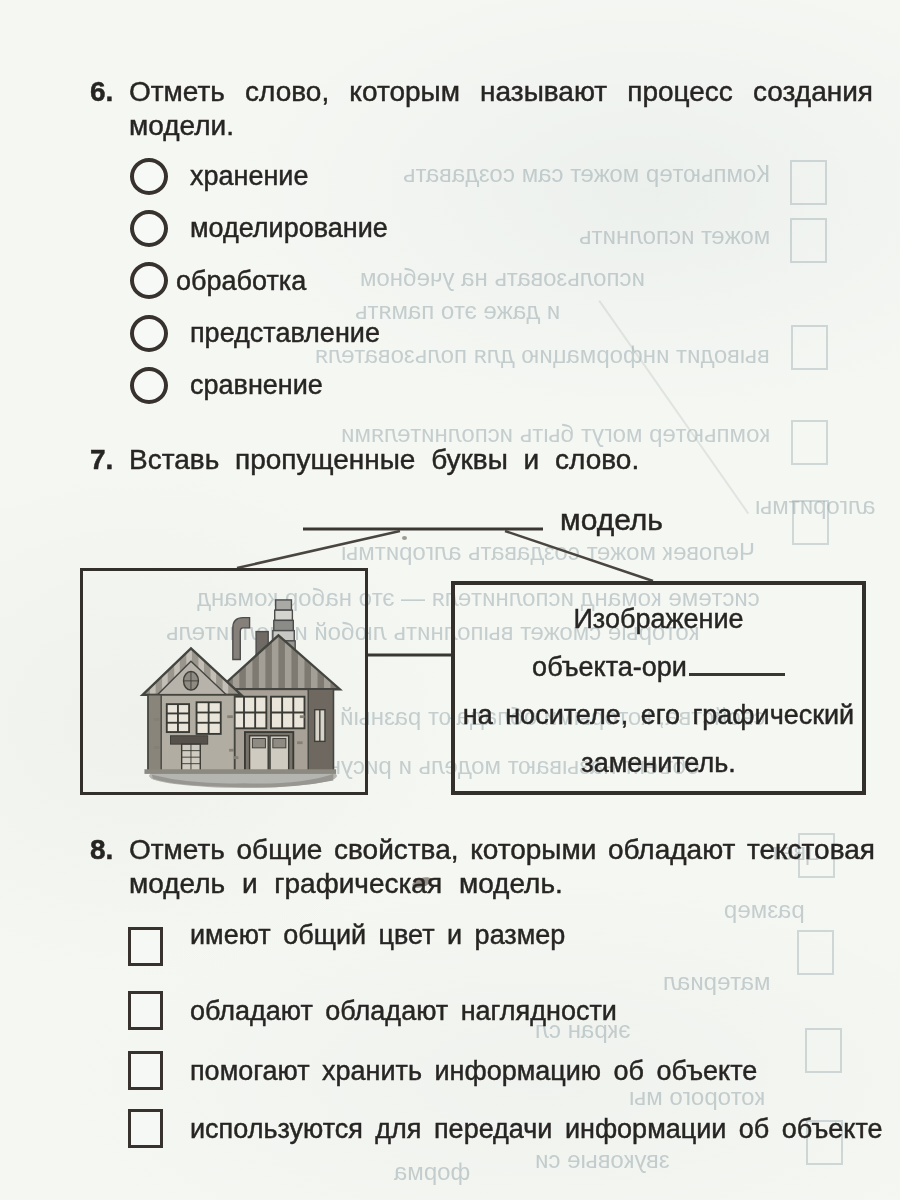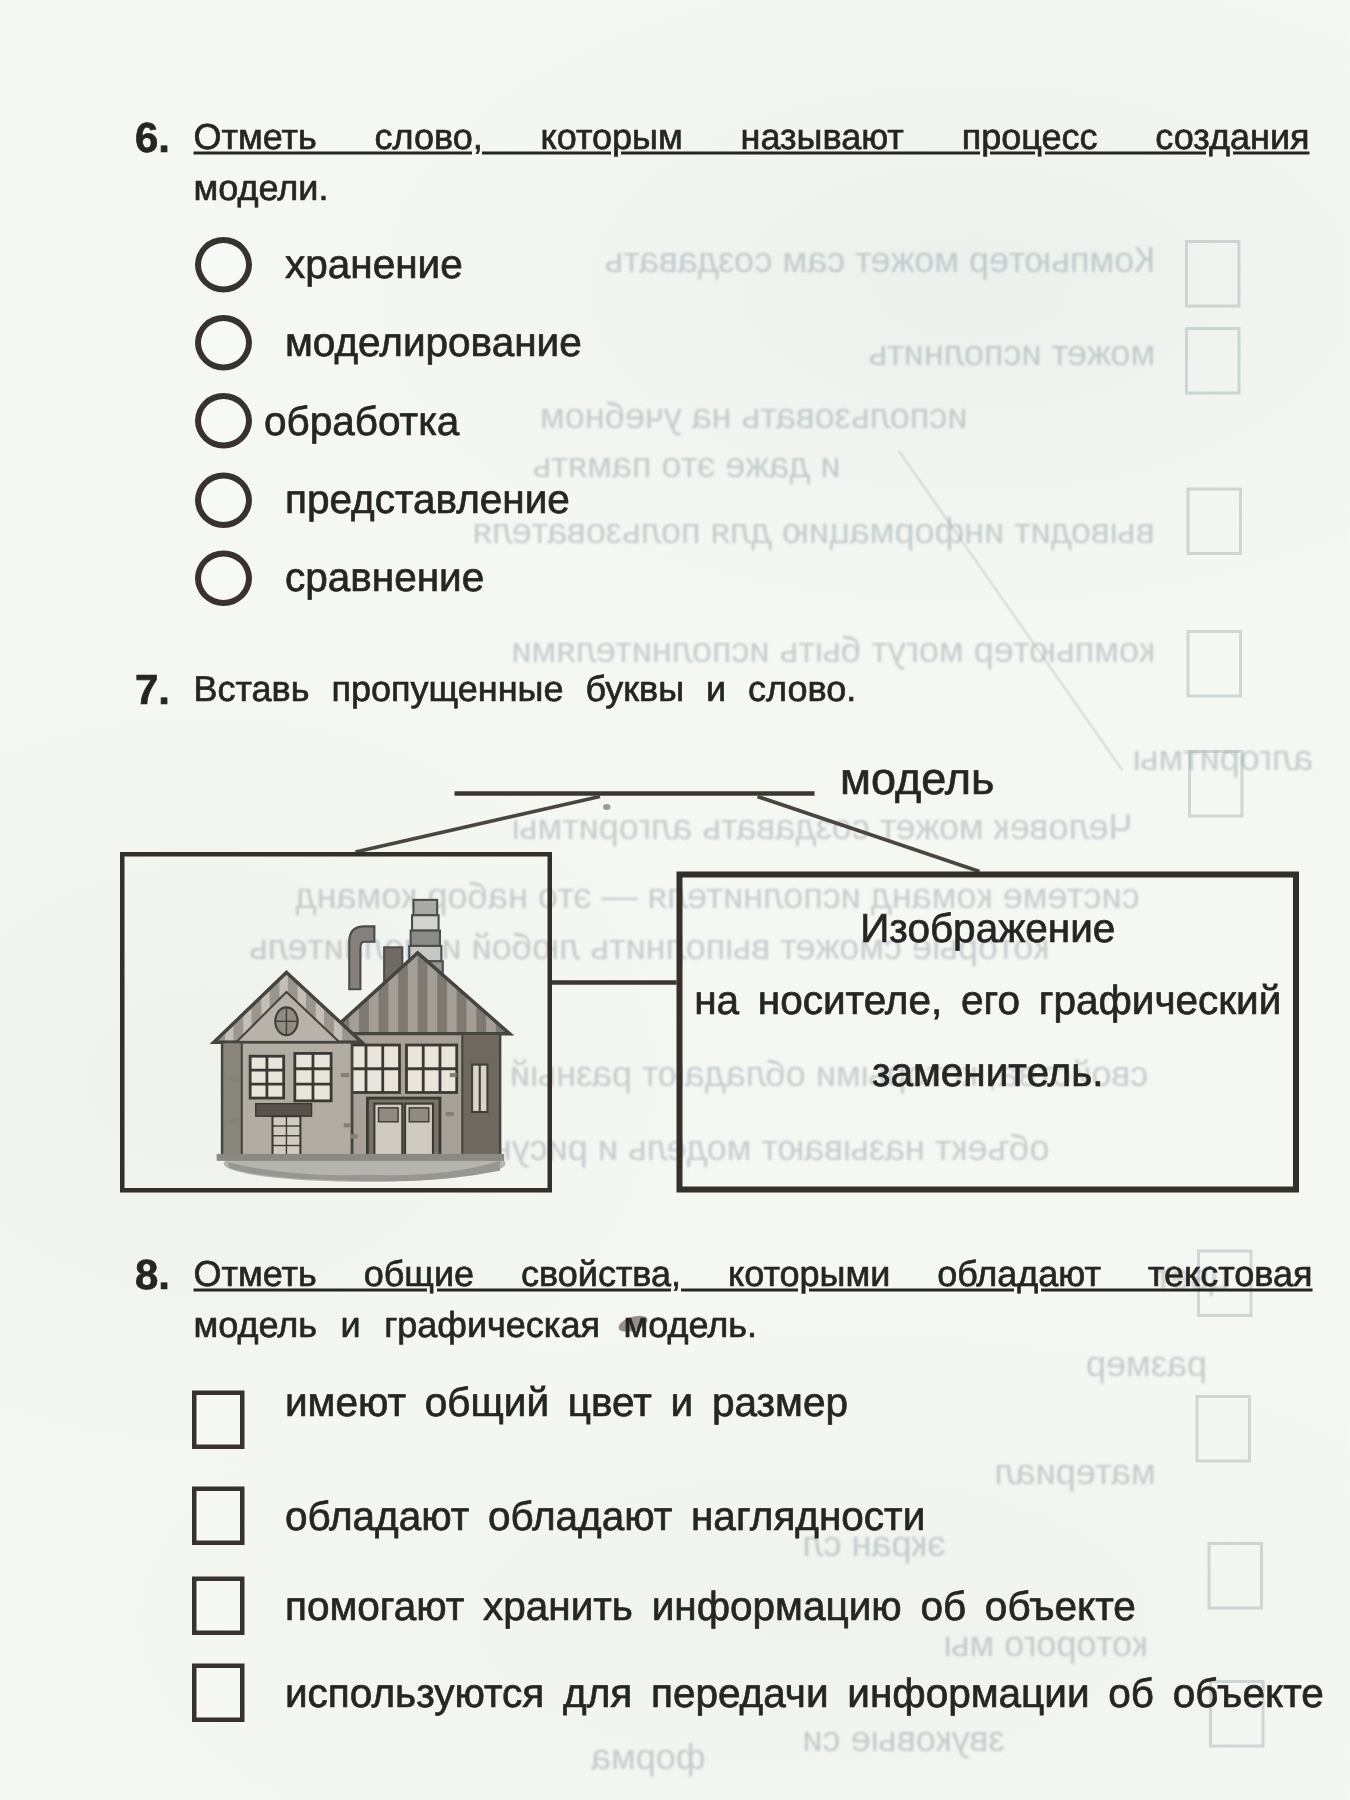--- a/index.html
+++ b/index.html
@@ -8,22 +8,22 @@
     font-family:"Liberation Sans", sans-serif;color:#272523;
     background:
       radial-gradient(ellipse 600px 320px at 72% 16%, rgba(205,216,214,.22), transparent 70%),
       radial-gradient(ellipse 500px 400px at 15% 60%, rgba(210,214,206,.18), transparent 65%),
       radial-gradient(ellipse 700px 300px at 60% 90%, rgba(208,214,208,.15), transparent 70%),
       #f5f7f3;
   }
   .abs{position:absolute;}
   .ink{-webkit-text-stroke:.45px currentColor;}
   .num{font-weight:700;font-size:28px;line-height:32px;}
-  .h{font-size:24px;line-height:32px;white-space:nowrap;}
-  .jline{font-size:24px;line-height:32px;text-align:justify;text-align-last:justify;white-space:normal;text-decoration:underline;}
+  .h{font-size:28px;line-height:32px;white-space:nowrap;}
+  .jline{font-size:28px;line-height:32px;text-align:justify;text-align-last:justify;white-space:normal;}
   .opt{font-size:27px;line-height:30px;white-space:nowrap;}
   .radio{box-sizing:border-box;width:38px;height:37px;border:4px solid #37322d;border-radius:50%;background:rgba(255,255,255,.25);}
   .checkbox{box-sizing:border-box;width:35px;height:39px;border:3.5px solid #37322d;background:rgba(255,255,255,.22);}
   .dbox{box-sizing:border-box;background:rgba(255,255,255,.0);}
   .rb-text{font-size:27px;line-height:48px;text-align:center;word-spacing:5px;}
   .blank-inline{display:inline-block;width:96px;height:4px;border-bottom:3px solid #3a3733;vertical-align:baseline;margin-left:2px;}
   .ghost{position:absolute;transform:scaleX(-1);color:rgba(125,146,152,.40);filter:blur(.55px);font-size:24px;white-space:nowrap;pointer-events:none;}
   .gbox{position:absolute;width:33px;height:41px;border:2.5px solid rgba(128,150,156,.32);pointer-events:none;}
   .layer-lines{position:absolute;left:0;top:0;z-index:1;pointer-events:none;}
   .layer-content{position:absolute;left:0;top:0;width:100%;height:100%;z-index:2;}
@@ -219,20 +219,21 @@
             <rect x="175" y="132" width="5" height="3"></rect>
           </g>
 
           <rect x="8" y="190" width="206" height="5" fill="#8c8981"></rect>
         </svg>
       </div>
 
       <div class="abs dbox" style="left:451px;top:581px;width:415px;height:214px;border:4px solid #33302b;">
         <div class="rb-text ink" style="padding-top:10px;">
           <div>Изображение</div>
+          <div><span>объекта-ори</span><span class="blank-inline"></span></div>
           <div>на носителе, его графический</div>
           <div>заменитель.</div>
         </div>
       </div>
     </section>
 
     <section>
       <div class="abs num ink" style="left:90px;top:834px;">8.</div>
       <div class="abs jline ink" style="left:129px;top:834px;width:746px;">Отметь общие свойства, которыми обладают текстовая</div>
       <div class="abs h ink" style="left:129px;top:868px;word-spacing:9px;">модель и графическая модель.</div>

